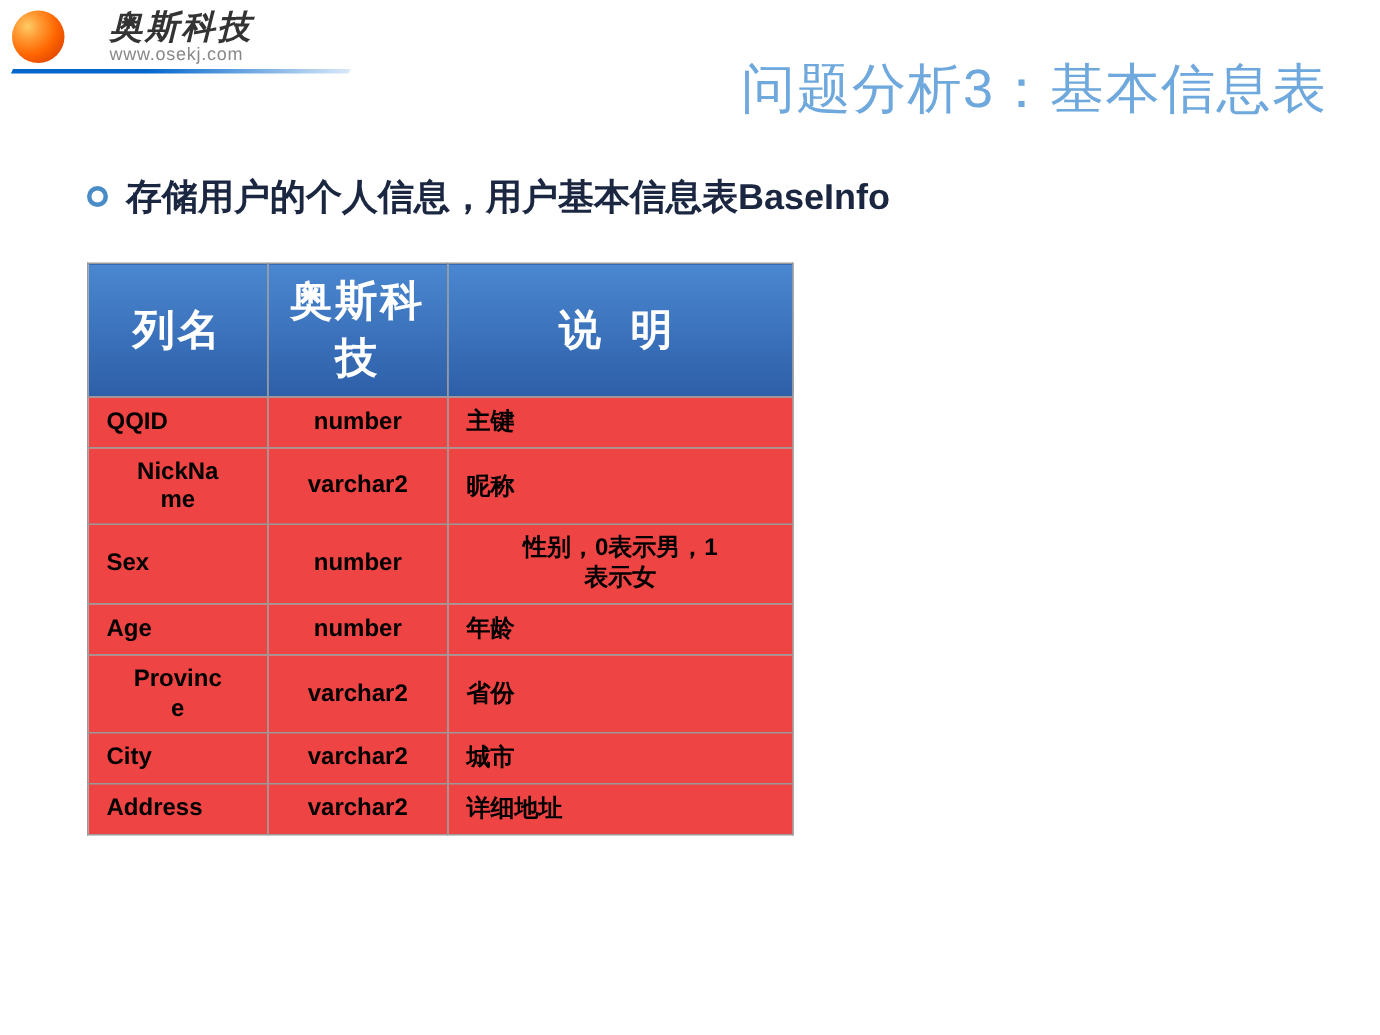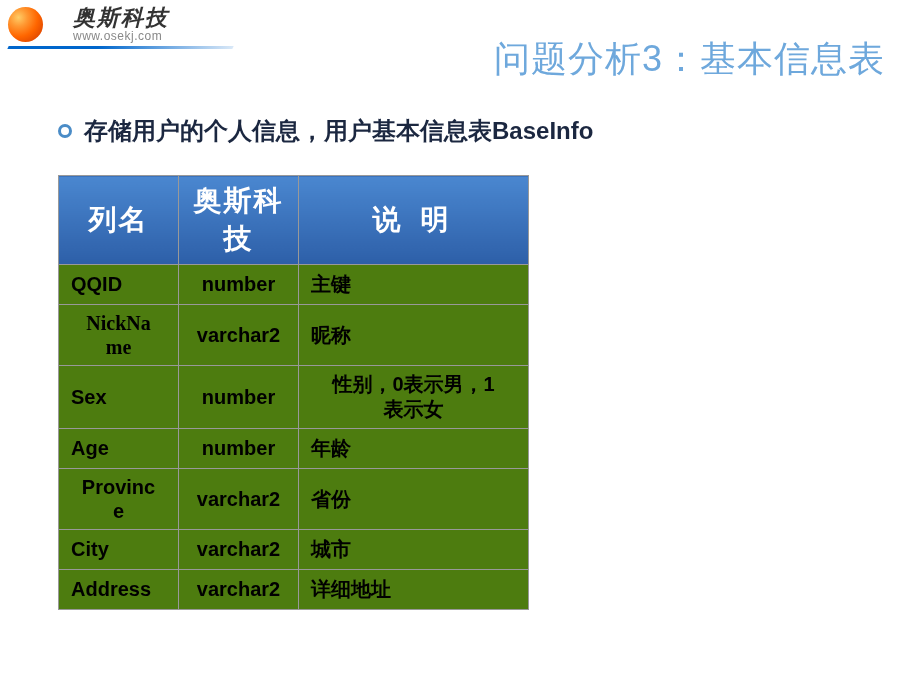--- a/index.html
+++ b/index.html
@@ -101,25 +101,25 @@
       color: #fff;
       font-weight: bold;
       font-size: 28px;
       padding: 6px 12px;
       border: 1px solid #999;
       text-align: center;
       letter-spacing: 2px;
     }
     .tbl td {
       border: 1px solid #999;
-      font-size: 20px;
+      font-size: 16px;
       font-weight: bold;
       color: #000;
       padding: 6px 12px;
-      background: #4d7c0f;
+      background: #ef4444;
       vertical-align: middle;
     }
     .col-name {
       width: 120px;
       text-align: center;
     }
     .col-type {
       width: 120px;
       text-align: center;
     }
@@ -168,21 +168,21 @@
         <th class="col-desc">说 明</th>
       </tr>
     </thead>
     <tbody id="tbody">
         <tr>
           <td class="col-name" style="text-align: left;">QQID</td>
           <td class="col-type">number</td>
           <td class="col-desc">主键</td>
         </tr>
         <tr>
-          <td class="col-name wrap-center" style="text-align: center; font-family: Liberation Serif, serif;">NickNa<br>me</td>
+          <td class="col-name wrap-center" style="text-align: center;">NickNa<br>me</td>
           <td class="col-type">varchar2</td>
           <td class="col-desc">昵称</td>
         </tr>
         <tr>
           <td class="col-name" style="text-align: left;">Sex</td>
           <td class="col-type">number</td>
           <td class="col-desc desc-center">性别，0表示男，1<br>表示女</td>
         </tr>
         <tr>
           <td class="col-name" style="text-align: left;">Age</td>

